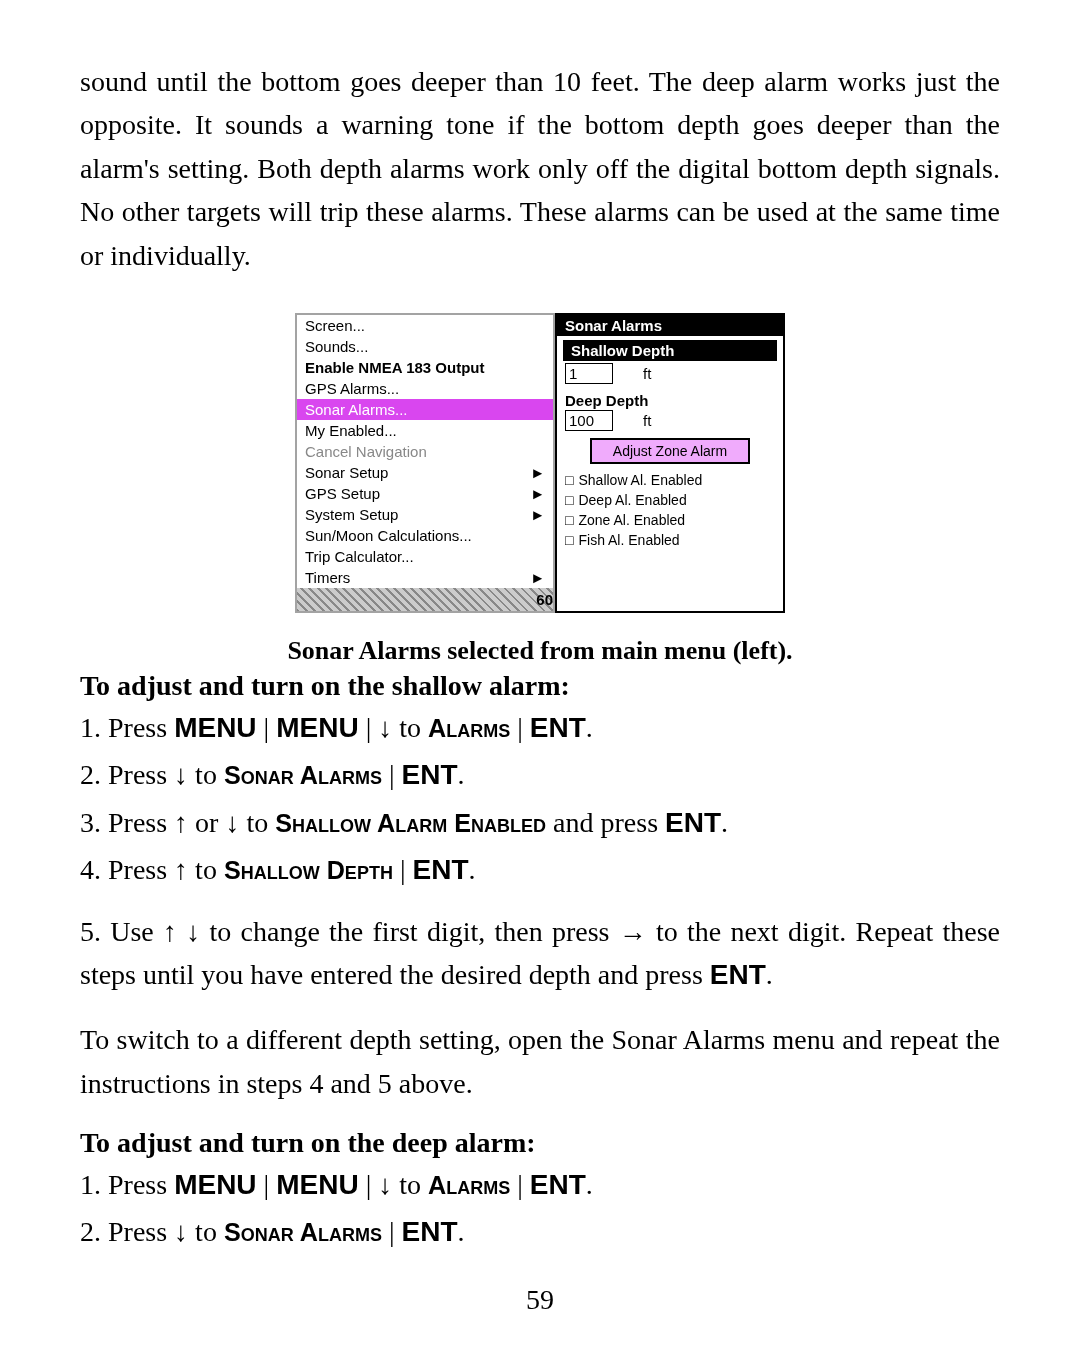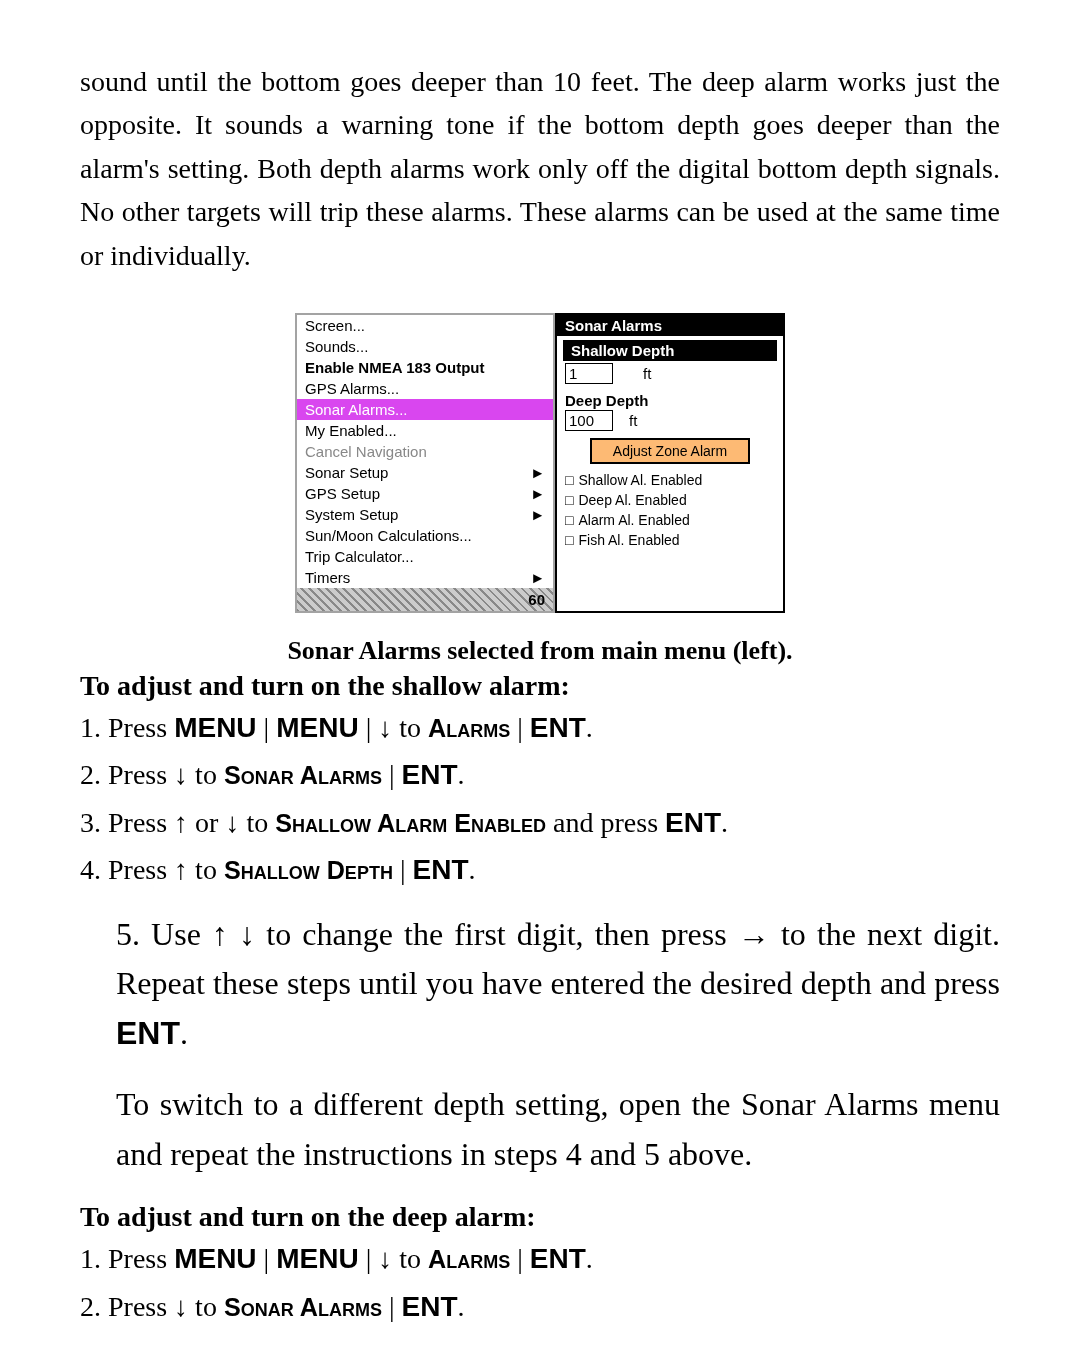--- a/index.html
+++ b/index.html
@@ -60,21 +60,21 @@
     }
 
     .bottom-bar {
       background: repeating-linear-gradient(
         45deg,
         #888,
         #888 2px,
         #ccc 2px,
         #ccc 6px
       );
-      padding: 3px 8px;
+      padding: 3px 0;
       font-weight: bold;
       color: #000;
       text-align: right;
     }
 
     .alarms-box {
       border: 2px solid #000;
       background: #fff;
       width: 230px;
       font-family: Arial, Helvetica, sans-serif;
@@ -118,27 +118,27 @@
     .alarms-section-label {
       padding: 6px 8px 0 8px;
       font-weight: bold;
       font-size: 15px;
     }
 
     .alarms-deep-value-row {
       display: flex;
       align-items: baseline;
       padding: 1px 8px;
-      gap: 16px;
+      gap: 30px;
       font-size: 15px;
     }
 
     .adjust-btn {
       border: 2px solid #000;
-      background: #fdba74;
+      background: #f0abfc;
       margin: 6px auto;
       display: block;
       padding: 3px 10px;
       font-family: Arial, Helvetica, sans-serif;
       font-size: 14px;
       text-align: center;
       width: 160px;
     }
 
     .checkbox-row {
@@ -173,22 +173,21 @@
     }
 
     .step-block {
       margin-bottom: 18px;
     }
 
     .para {
       text-align: justify;
       line-height: 1.55;
       margin-bottom: 22px;
-      font-size: 32px;
-      margin-left: 36px;
+      font-size: 28px;
     }
 
     .page-num {
       text-align: center;
       margin-top: 30px;
       font-size: 28px;
     }
 
     
     .small-caps {
@@ -254,21 +253,21 @@
     <div class="checkbox-row">
       <span class="checkbox-sym">□</span>
       <span>Shallow Al. Enabled</span>
     </div>
     <div class="checkbox-row">
       <span class="checkbox-sym">□</span>
       <span>Deep Al. Enabled</span>
     </div>
     <div class="checkbox-row">
       <span class="checkbox-sym">□</span>
-      <span>Alarm Al. Enabled</span>
+      <span>Zone Al. Enabled</span>
     </div>
     <div class="checkbox-row">
       <span class="checkbox-sym">□</span>
       <span>Fish Al. Enabled</span>
     </div>
   </div>
 </div>
 
 <div class="caption">
   <div>Sonar Alarms selected from main menu (left).</div>

